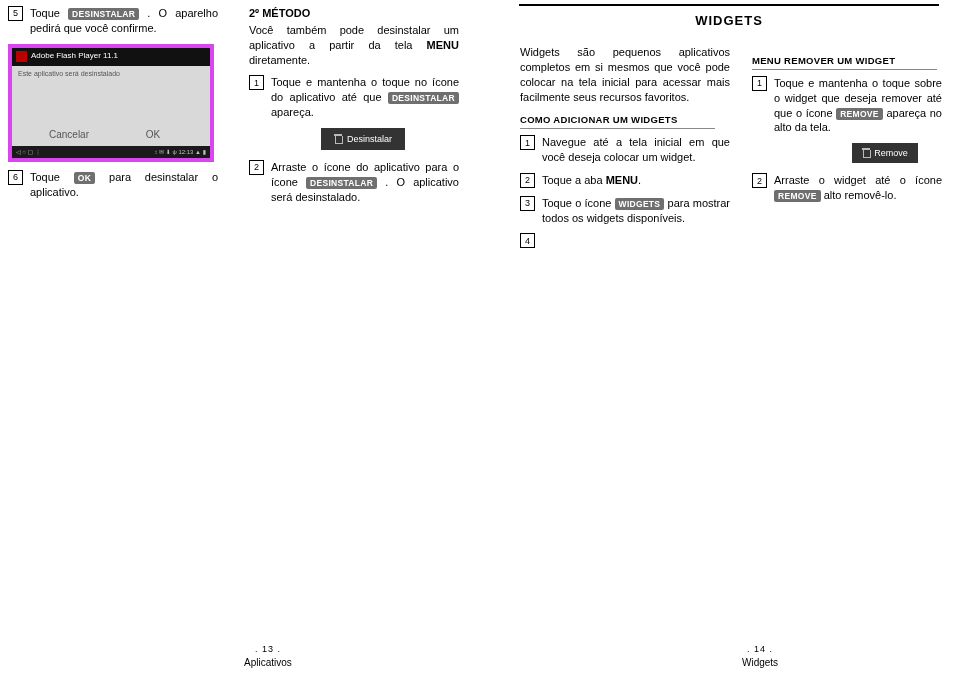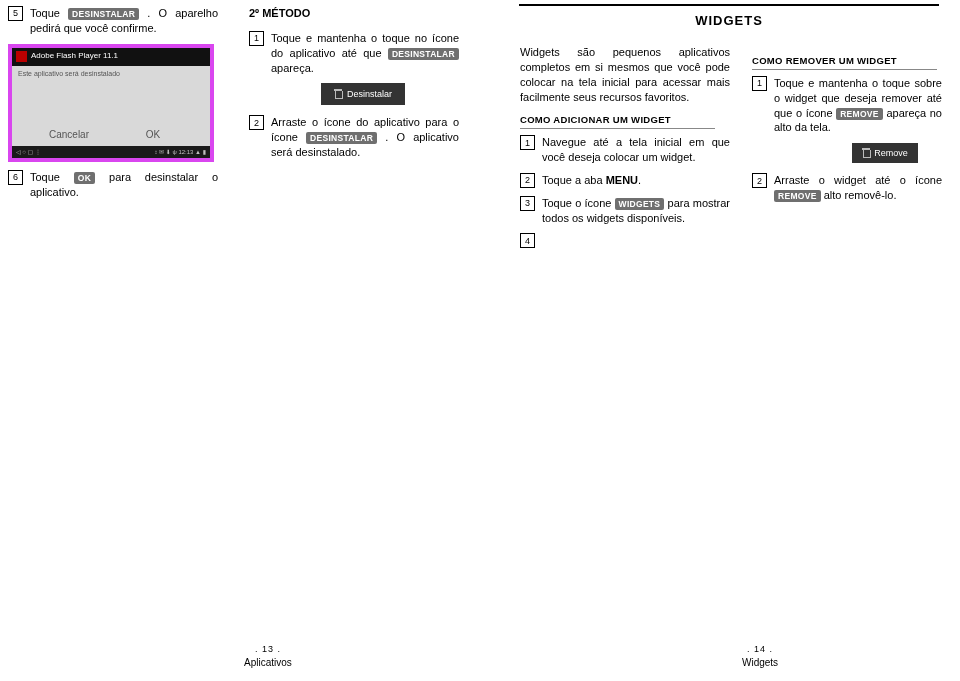--- a/index.html
+++ b/index.html
@@ -140,20 +140,23 @@
   <div class="step">
     <span class="n">6</span>
     <span>Toque </span>
     <span class="pill line">OK</span>
     <span> para desinstalar o aplicativo.</span>
   </div>
 </div>
 
 <div class="col c2">
   <div class="hd-method">2º MÉTODO</div>
+  <p class="just">
+    <span>Você também pode desinstalar um aplicativo a partir da tela </span><b>MENU</b><span> diretamente.</span>
+  </p>
   <div style="height:8px"></div>
   <div class="step">
     <span class="n">1</span>
     <span>Toque e mantenha o toque no ícone do aplicativo até que </span>
     <span class="pill line">DESINSTALAR</span>
     <span> apareça.</span>
   </div>
   <div class="desinstalar-btn">
     <span class="tr"></span>
     <span>Desinstalar</span>
@@ -163,42 +166,42 @@
     <span>Arraste o ícone do aplicativo para o ícone </span>
     <span class="pill line">DESINSTALAR</span>
     <span>. O aplicativo será desinstalado.</span>
   </div>
 </div>
 
 <div class="hd-widgets">WIDGETS</div>
 
 <div class="col c3">
   <p class="just">Widgets são pequenos aplicativos completos em si mesmos que você pode colocar na tela inicial para acessar mais facilmente seus recursos favoritos.</p>
-  <div class="hd-sub">COMO ADICIONAR UM WIDGET</div>
+  <div class="hd-sub">COMO ADICIONAR UM WIDGETS</div>
   <div class="step">
     <span class="n">1</span>
     <span>Navegue até a tela inicial em que você deseja colocar um widget.</span>
   </div>
   <div class="step">
     <span class="n">2</span>
     <span>Toque a aba </span><b>MENU</b><span>.</span>
   </div>
   <div class="step">
     <span class="n">3</span>
     <span>Toque o ícone </span>
     <span class="pill line">WIDGETS</span>
     <span> para mostrar todos os widgets disponíveis.</span>
   </div>
   <div class="step">
     <span class="n">4</span>
   </div>
 </div>
 
 <div class="col c4" style="width:190px">
-  <div class="hd-sub" style="width:185px">COMO REMOVER UM WIDGET</div>
+  <div class="hd-sub" style="width:185px">MENU REMOVER UM WIDGET</div>
   <div class="step">
     <span class="n">1</span>
     <span>Toque e mantenha o toque sobre o widget que deseja remover até que o ícone </span>
     <span class="pill line">REMOVE</span>
     <span> apareça no alto da tela.</span>
   </div>
   <div class="remove-btn">
     <span class="tr"></span>
     <span>Remove</span>
   </div>

